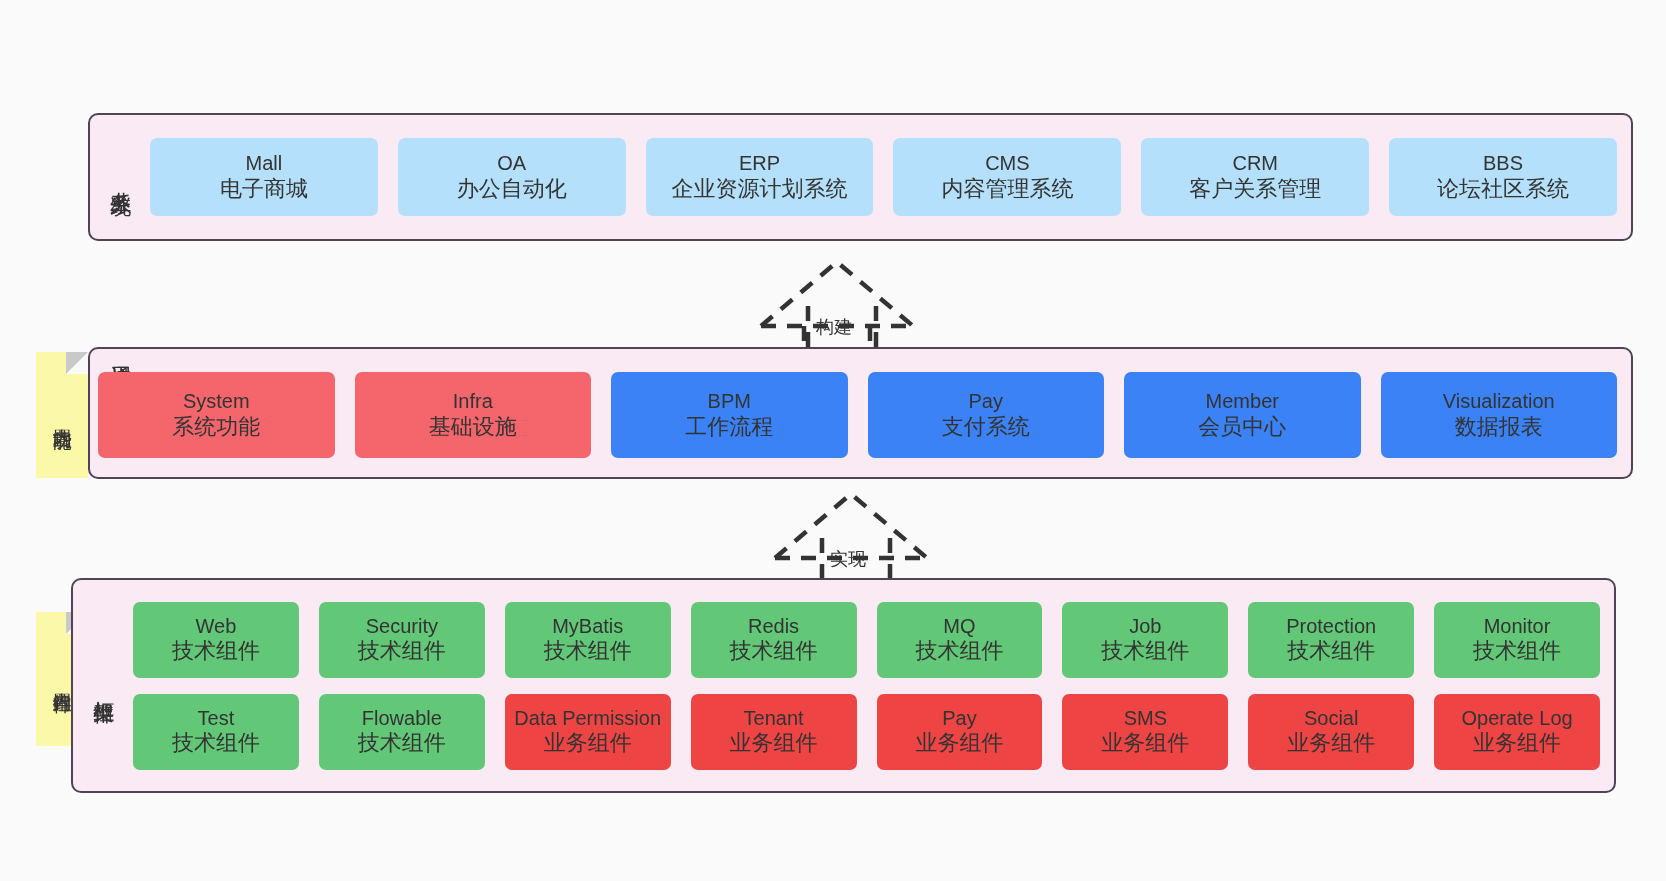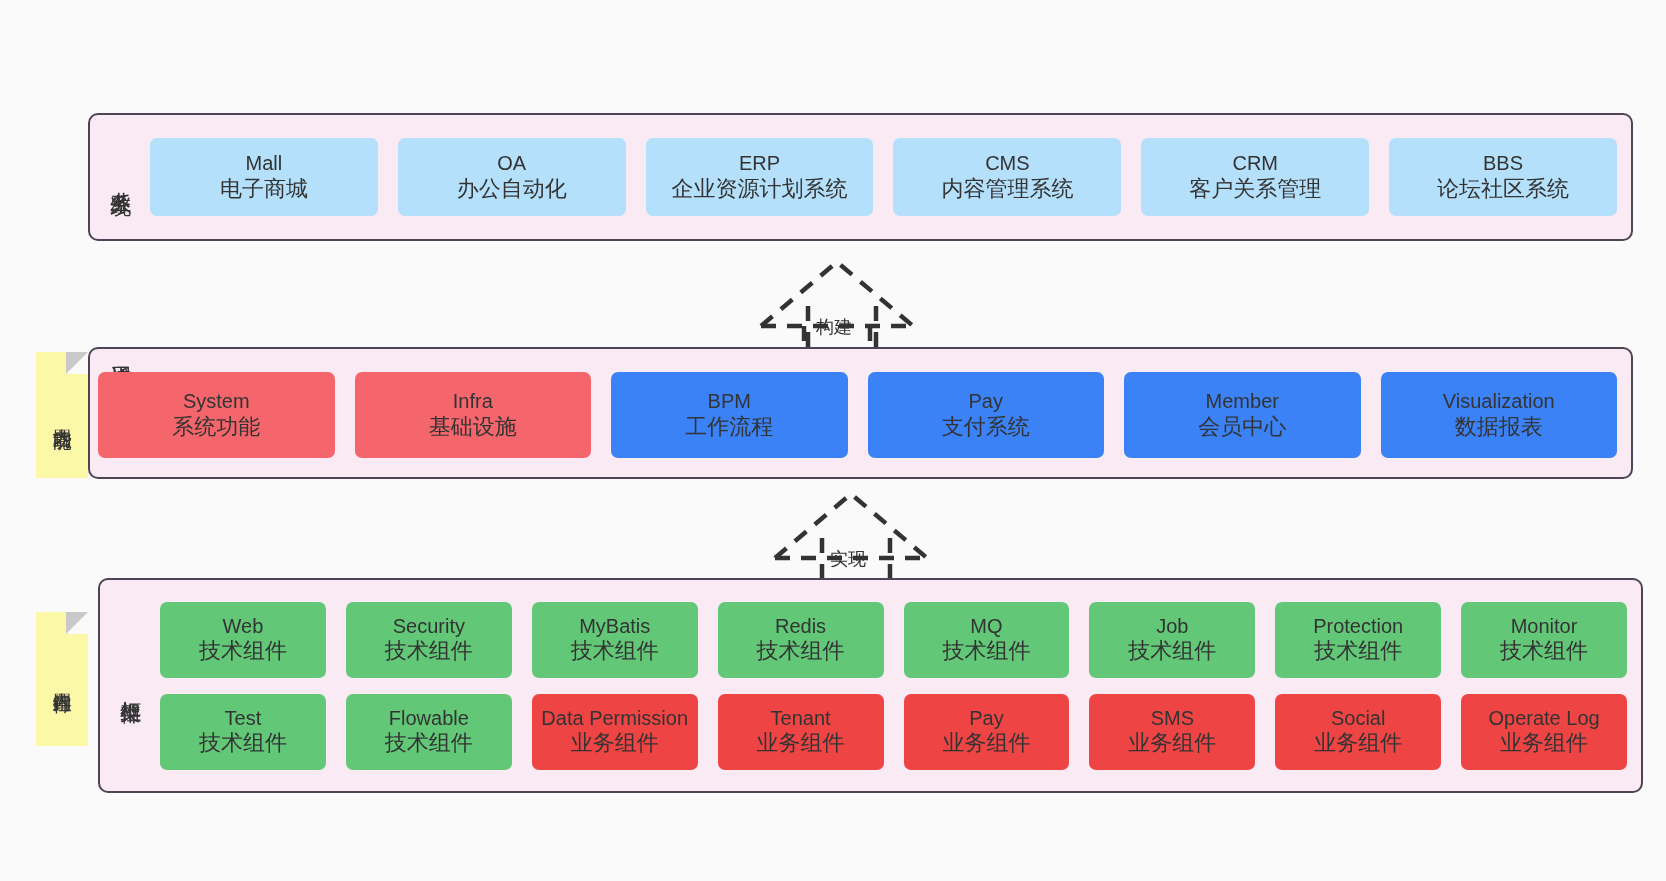--- a/index.html
+++ b/index.html
@@ -88,21 +88,21 @@
   }
   .card.blue   { background: #b5e0fb; height: 78px; }
   .card.red    { background: #f4666c; height: 86px; }
   .card.pink   { background: #3b82f6; height: 86px; }
   .card.green  { background: #62c878; height: 76px; }
   .card.lgreen { background: #ef4444; height: 76px; }
 
   
   #panel-business  { left: 88px;  top: 113px; width: 1545px; height: 128px; }
   #panel-common    { left: 88px;  top: 347px; width: 1545px; height: 132px; flex-direction: column; }
-  #panel-framework { left: 98px;  top: 578px; width: 1545px; height: 215px; }
+  #panel-framework { left: 71px;  top: 578px; width: 1545px; height: 215px; }
 
   
   .sticky {
     position: absolute;
     width: 52px;
     background: #fbf8a8;
     box-sizing: border-box;
     display: flex;
     align-items: center;
     justify-content: center;

